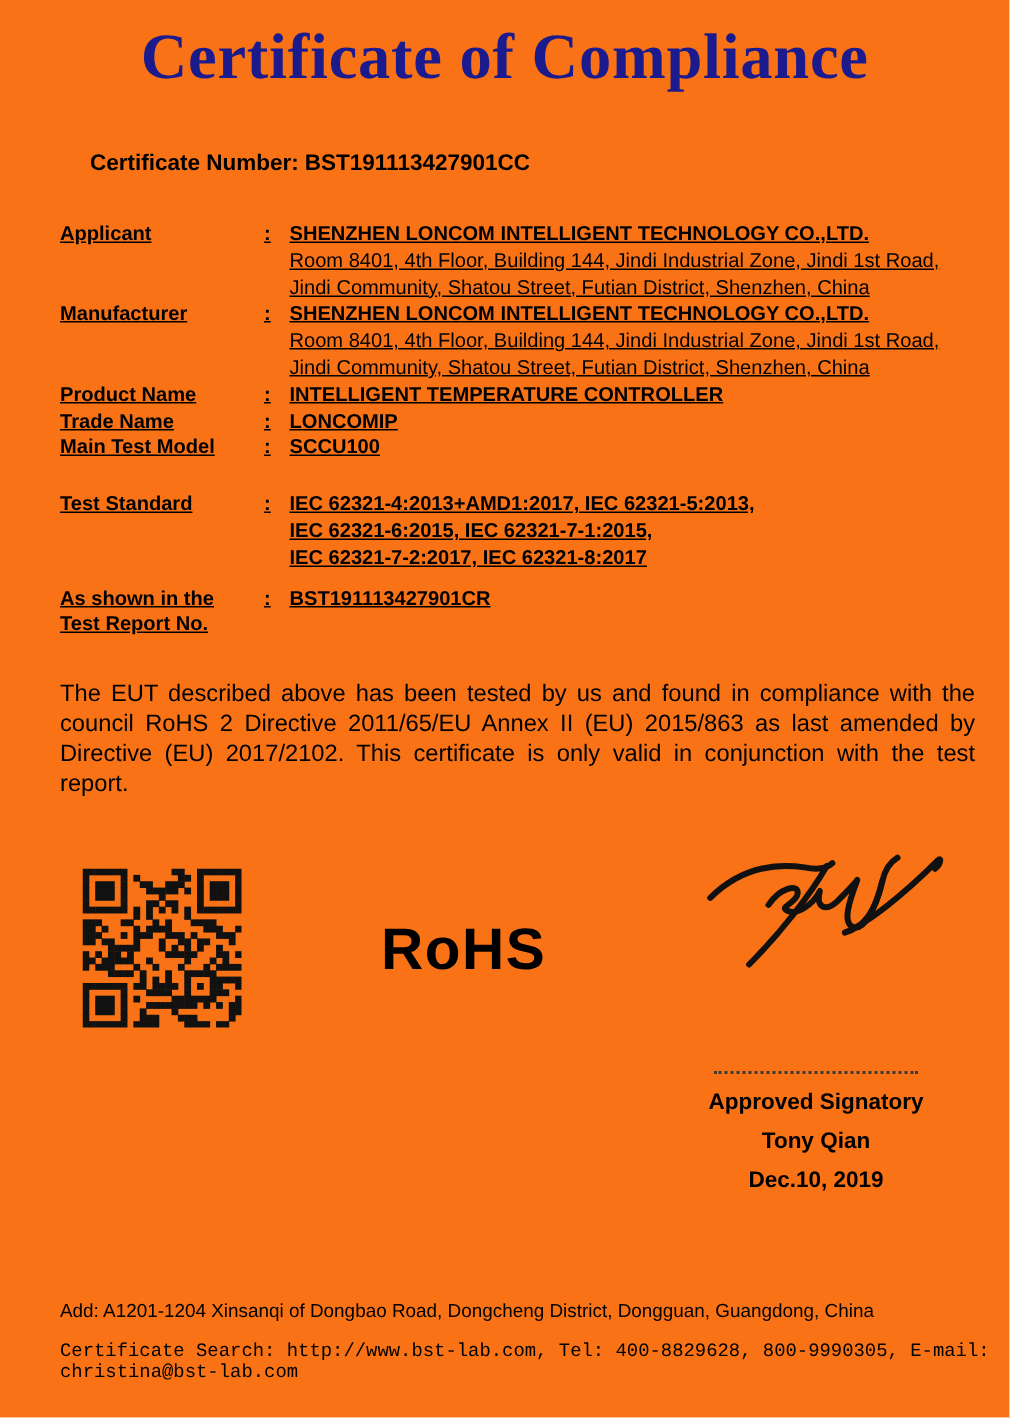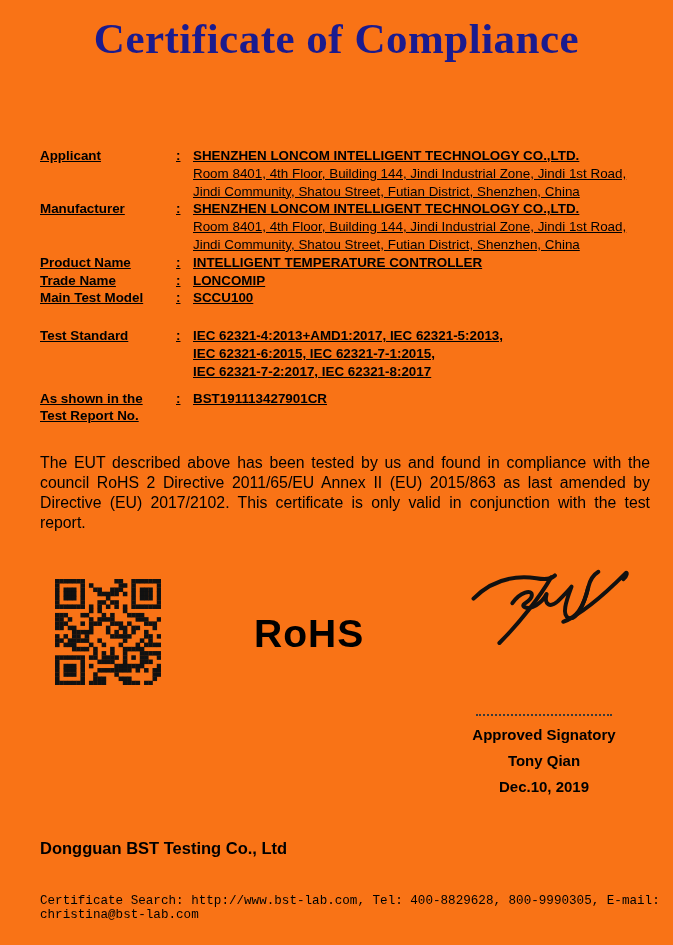--- a/index.html
+++ b/index.html
@@ -36,20 +36,23 @@
   .f-addr    { position:absolute; top:867px; left:40px; font-size:12.6px; }
   .f-search  { position:absolute; top:894px; left:40px; font-size:12.6px;font-family:Liberation Mono, monospace; }
 </style>
 </head>
 <body>
 
 <div class="page">
 
   <h1 class="title">Certificate of Compliance</h1>
 
+  <div class="certnum">
+    <span>Certificate Number:</span><span>BST191113427901CC</span>
+  </div>
 
   <div class="info">
 
     <div class="row">
       <div class="lbl">Applicant</div>
       <div class="colon">:</div>
       <div class="val">
         <div class="b">SHENZHEN LONCOM INTELLIGENT TECHNOLOGY CO.,LTD.</div>
         <div>Room 8401, 4th Floor, Building 144, Jindi Industrial Zone, Jindi 1st Road,</div>
         <div>Jindi Community, Shatou Street, Futian District, Shenzhen, China</div>
@@ -428,16 +431,16 @@
     </svg>
   </div>
 
   <div class="signatory">
     <div class="dotline"></div>
     <div class="sline">Approved Signatory</div>
     <div class="sline">Tony Qian</div>
     <div class="sline">Dec.10, 2019</div>
   </div>
 
-  <div class="f-company">Dongguan BST Testing Co., Ltd</div>
+  <div class="f-addr">Add: A1201-1204 Xinsanqi of Dongbao Road, Dongcheng District, Dongguan, Guangdong, China</div>
   <div class="f-search">Certificate Search: http://www.bst-lab.com, Tel: 400-8829628, 800-9990305, E-mail: christina@bst-lab.com</div>
 
 </div>
 
 </body></html>

